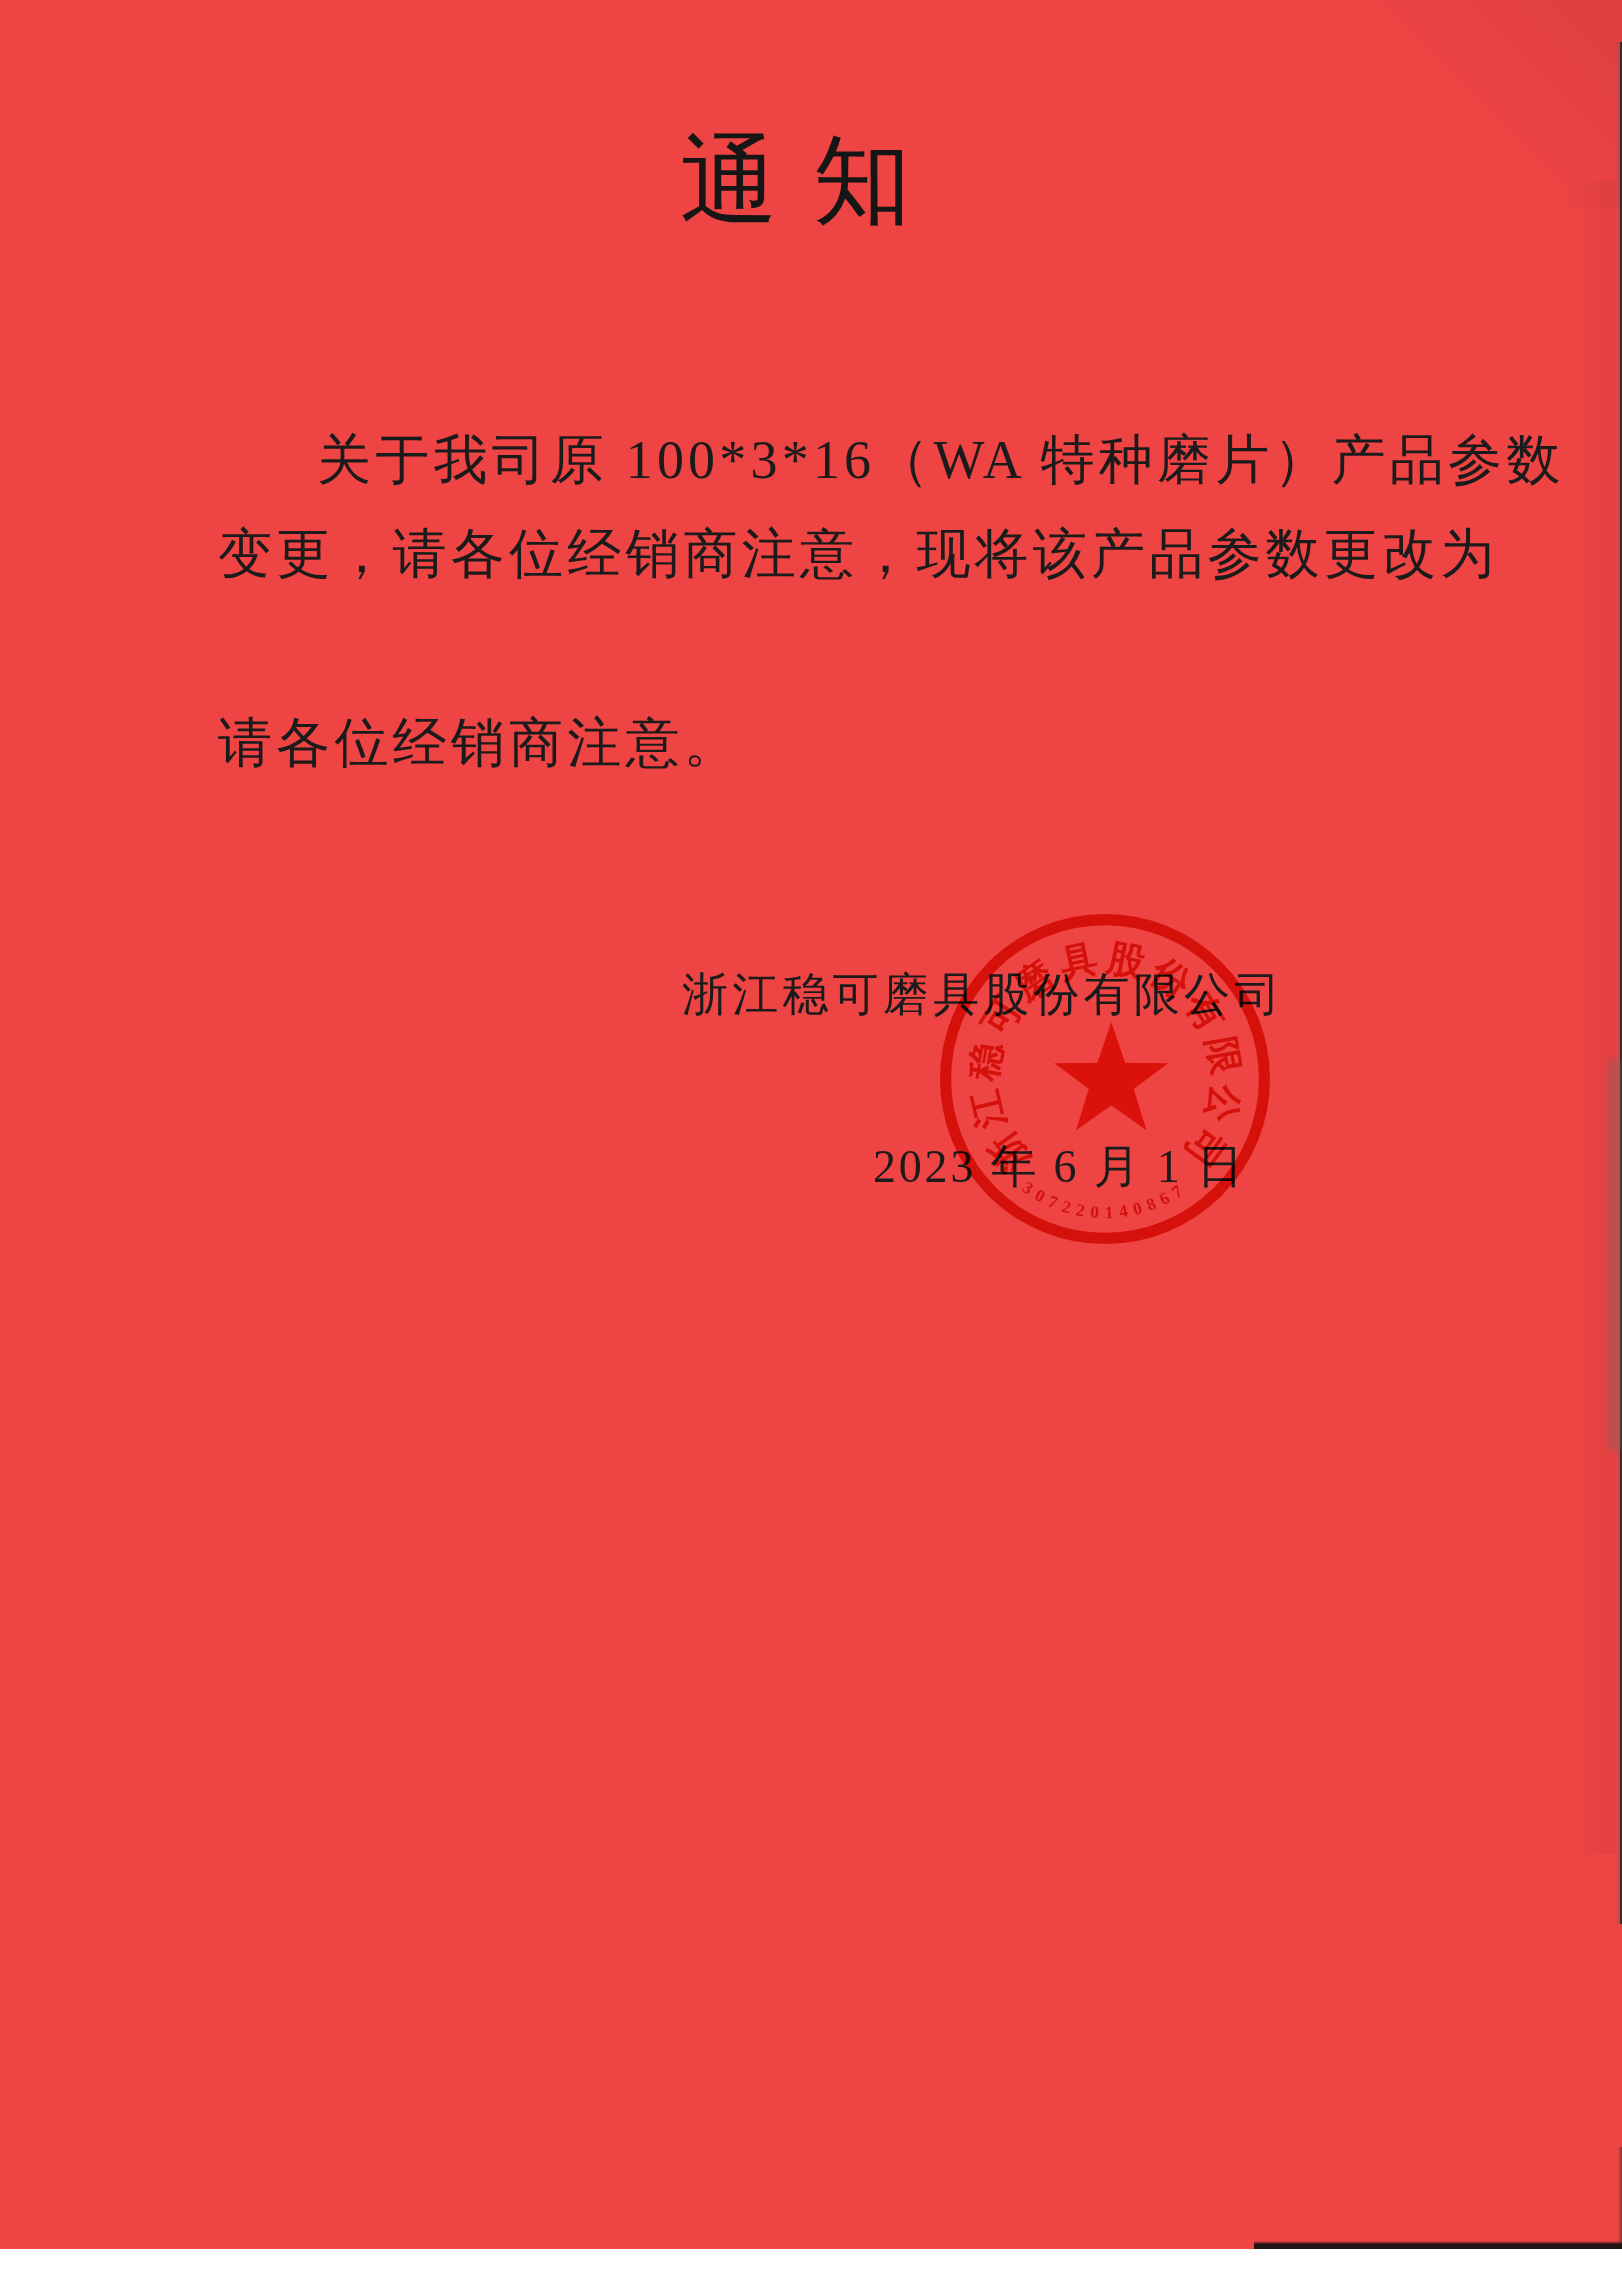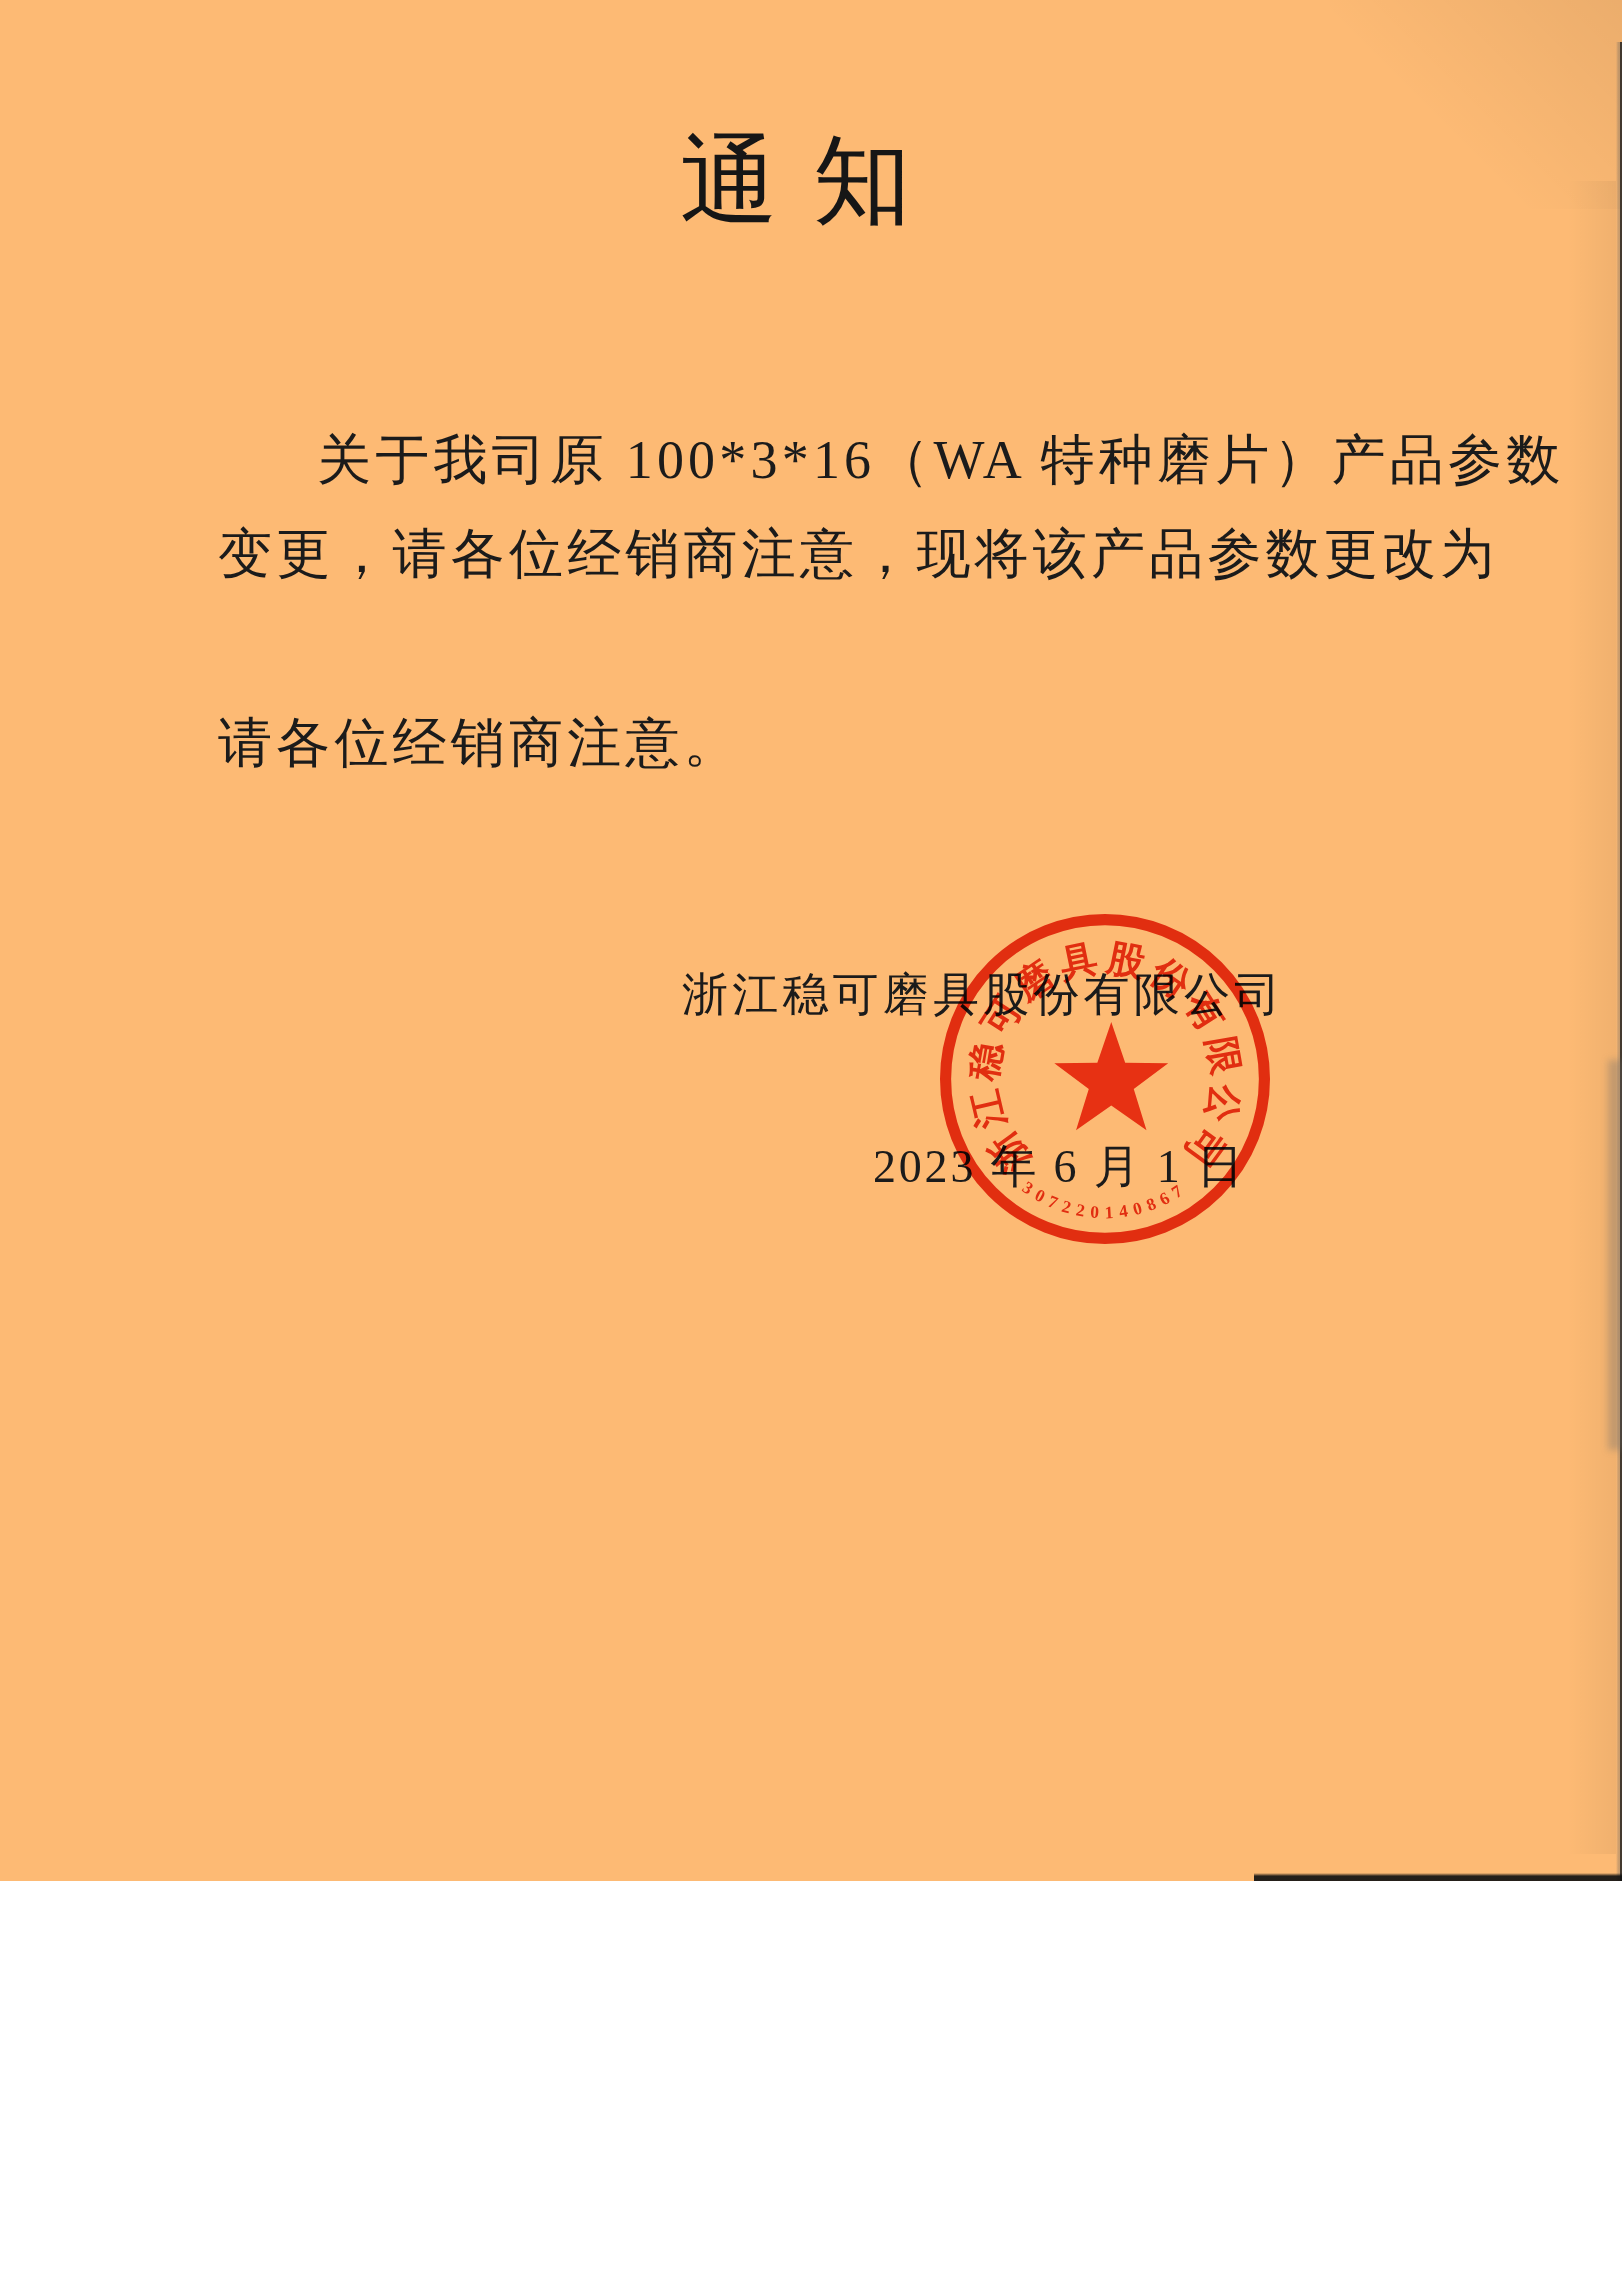--- a/index.html
+++ b/index.html
@@ -1,20 +1,20 @@
 <!DOCTYPE html>
 <html style="font-size:11px"><head>
 <meta charset="utf-8">
 <title>Scanned Notice</title>
 <style>
   html,body{margin:0;padding:0;background:#ffffff;}
   .page{
     position:relative;
-    width:1623px;height:1881px;
-    background:#fdba74;
+    width:1623px;height:2249px;
+    background:#ef4444;
     overflow:hidden;
     font-family:"Liberation Serif","DejaVu Serif",serif;
     color:#1e1e1e;
   }
   
   .doc-title{
     position:absolute;left:0;right:0;top:130px;
     text-align:center;
     transform:translateX(-13.2px);
     font-size:98px;line-height:1.05;

